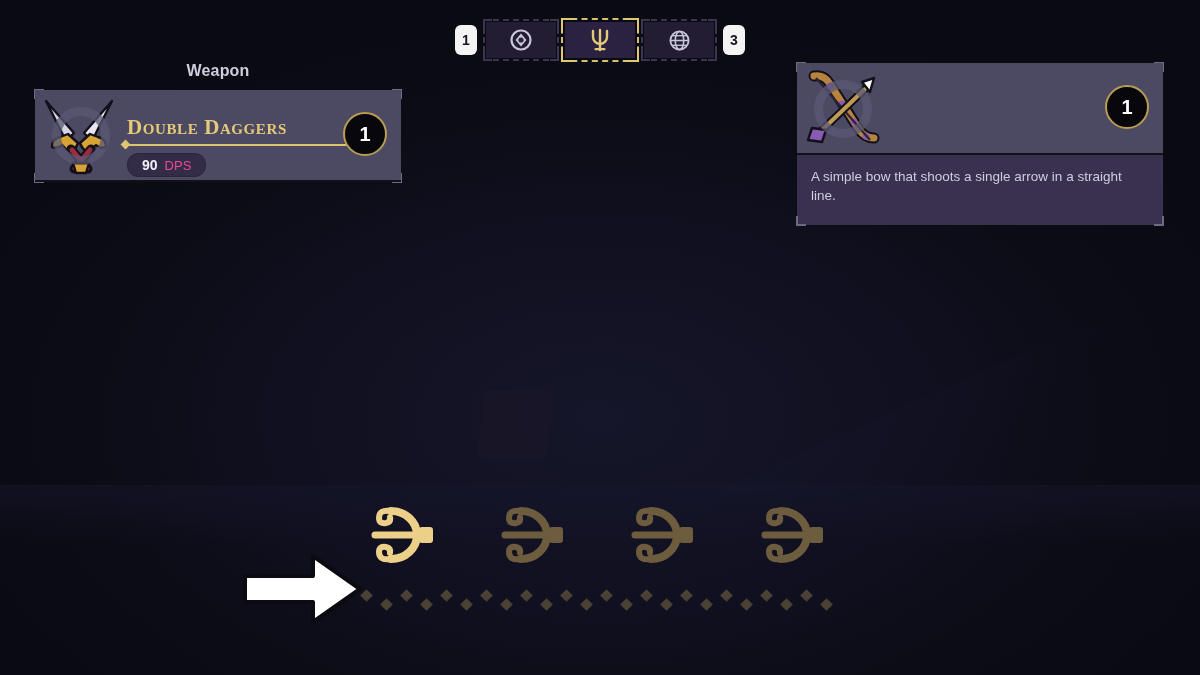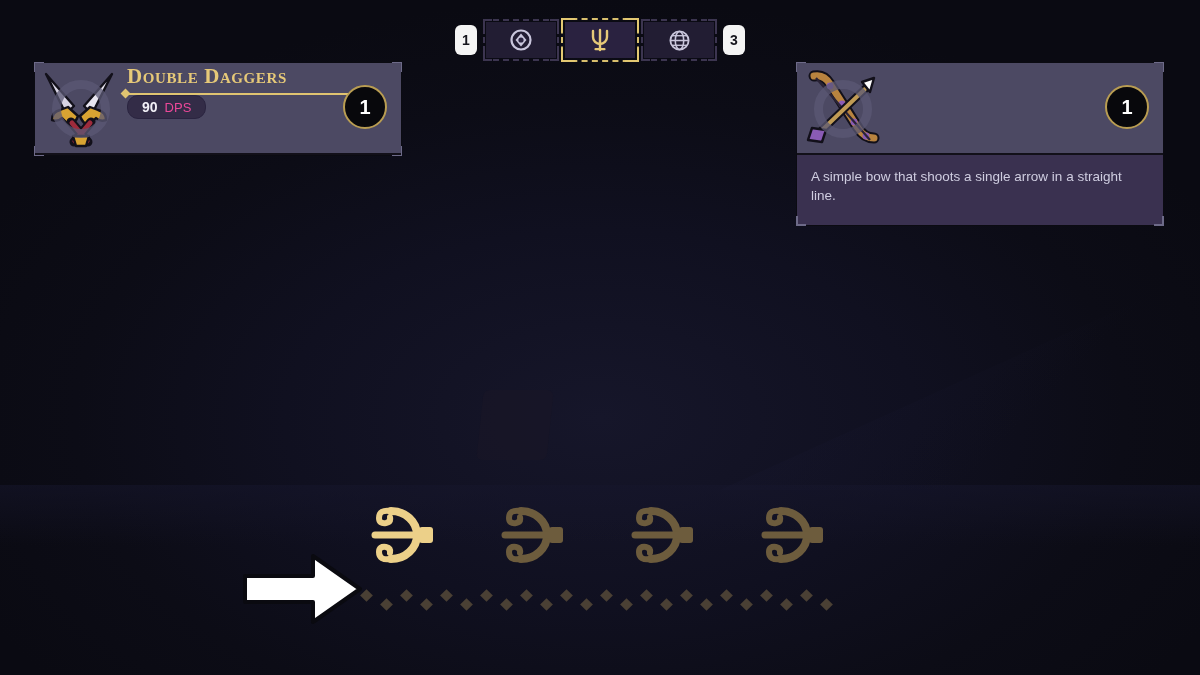--- a/index.html
+++ b/index.html
@@ -95,38 +95,38 @@
   }
   .item-icon {
     position:relative; width:92px; height:92px; flex:0 0 92px;
     display:flex; align-items:center; justify-content:center;
     overflow:hidden;
   }
   .item-icon .ring {
     position:absolute; width:58px; height:58px; border-radius:50%;
     border:9px solid #5b5874; opacity:.75;
   }
-  .head-text { flex:1; padding-top:3px; }
+  .head-text { flex:1; padding-top:27px; }
   .item-name {
     color:#e6c978; font-size:21px; font-weight:bold;
     font-variant:small-caps; letter-spacing:.6px;
     font-family:"Liberation Serif", serif;
     line-height:1;
   }
   .name-rule {
     position:relative; height:2px; background:#e0c471;
     margin:6px 52px 0 0;
   }
   .name-rule::before{
     content:""; position:absolute; left:-5px; top:-3px;
     width:7px; height:7px; background:#e0c471; transform:rotate(45deg);
   }
   .stat-pill {
     display:inline-flex; align-items:center; gap:7px;
-    margin-top:0; padding:3px 14px; border-radius:11px;
+    margin-top:7px; padding:3px 14px; border-radius:11px;
     background:#332c47; border:1px solid #2a2440;
   }
   .stat-val { color:#f2f0f7; font-size:14px; font-weight:bold; }
   .stat-unit { color:#ec4899; font-size:13px; font-weight:normal; }
   .level-badge {
     position:absolute; right:14px; top:22px;
     width:44px; height:44px; border-radius:50%;
     background:#08080c; border:2px solid #b99d52;
     display:flex; align-items:center; justify-content:center;
     color:#fff; font-size:20px; font-weight:bold;
@@ -227,20 +227,21 @@
         <line x1="2.5" y1="12" x2="21.5" y2="12" stroke="#c9c6dc" stroke-width="1.6"></line>
         <line x1="4" y1="7" x2="20" y2="7" stroke="#c9c6dc" stroke-width="1.4"></line>
         <line x1="4" y1="17" x2="20" y2="17" stroke="#c9c6dc" stroke-width="1.4"></line>
       </svg>
     </div>
 
     <div class="page-key">3</div>
   </div>
 
   <div class="card-wrap" id="weapon-wrap">
+    <div class="card-label">Weapon</div>
     <div class="card">
       <span class="ccorner cc-tl"></span>
       <span class="ccorner cc-tr"></span>
       <span class="ccorner cc-bl"></span>
       <span class="ccorner cc-br"></span>
 
       <div class="card-head">
         <div class="item-icon">
           <span class="ring"></span>
           <svg width="86" height="86" viewBox="0 0 86 86">

